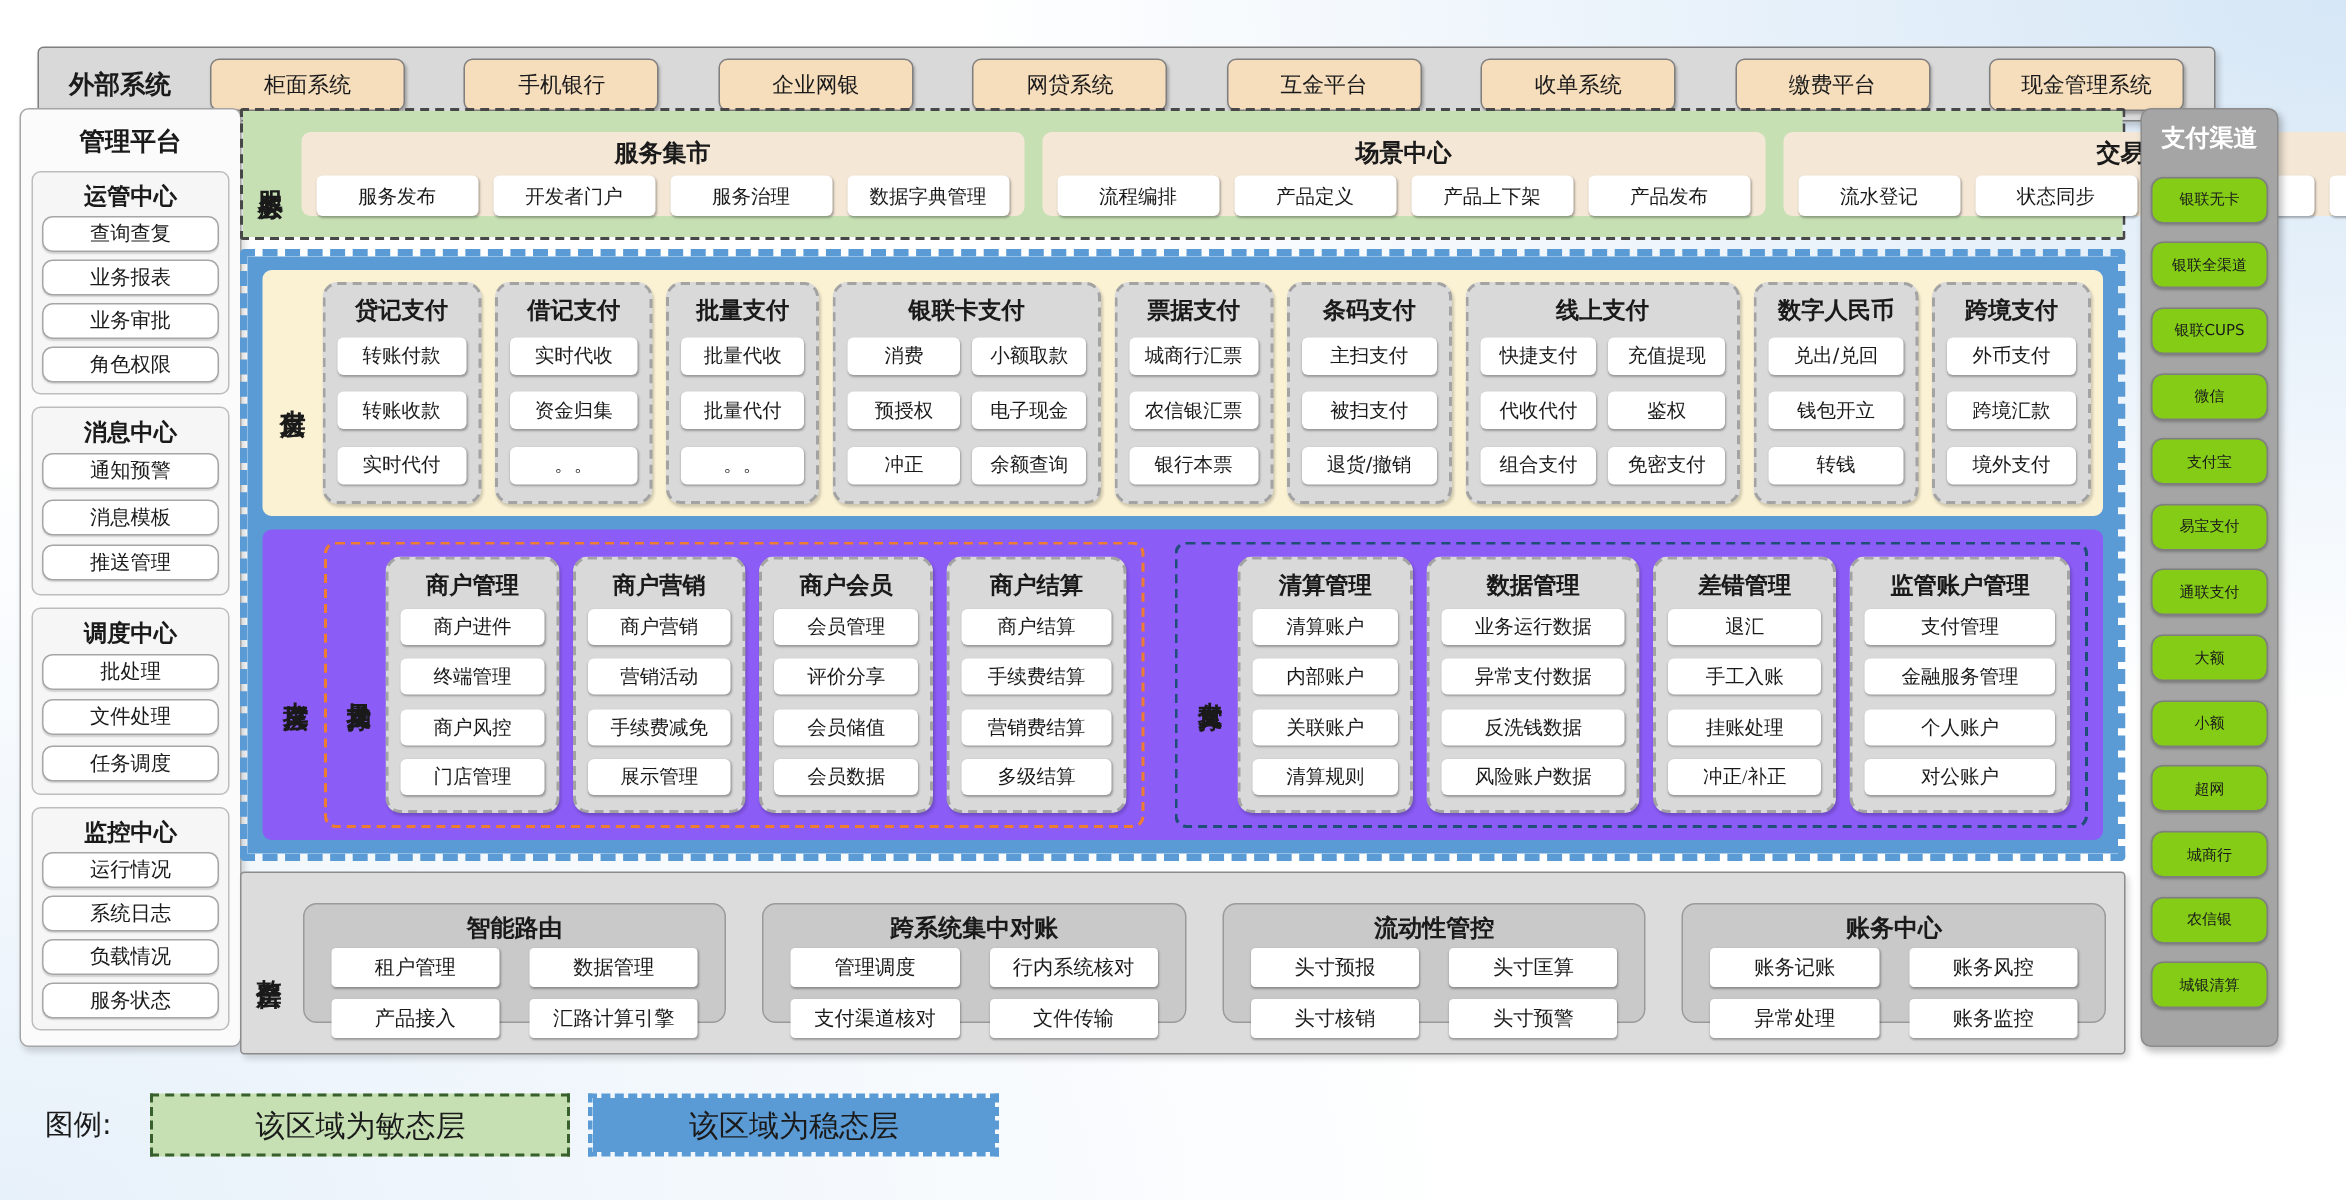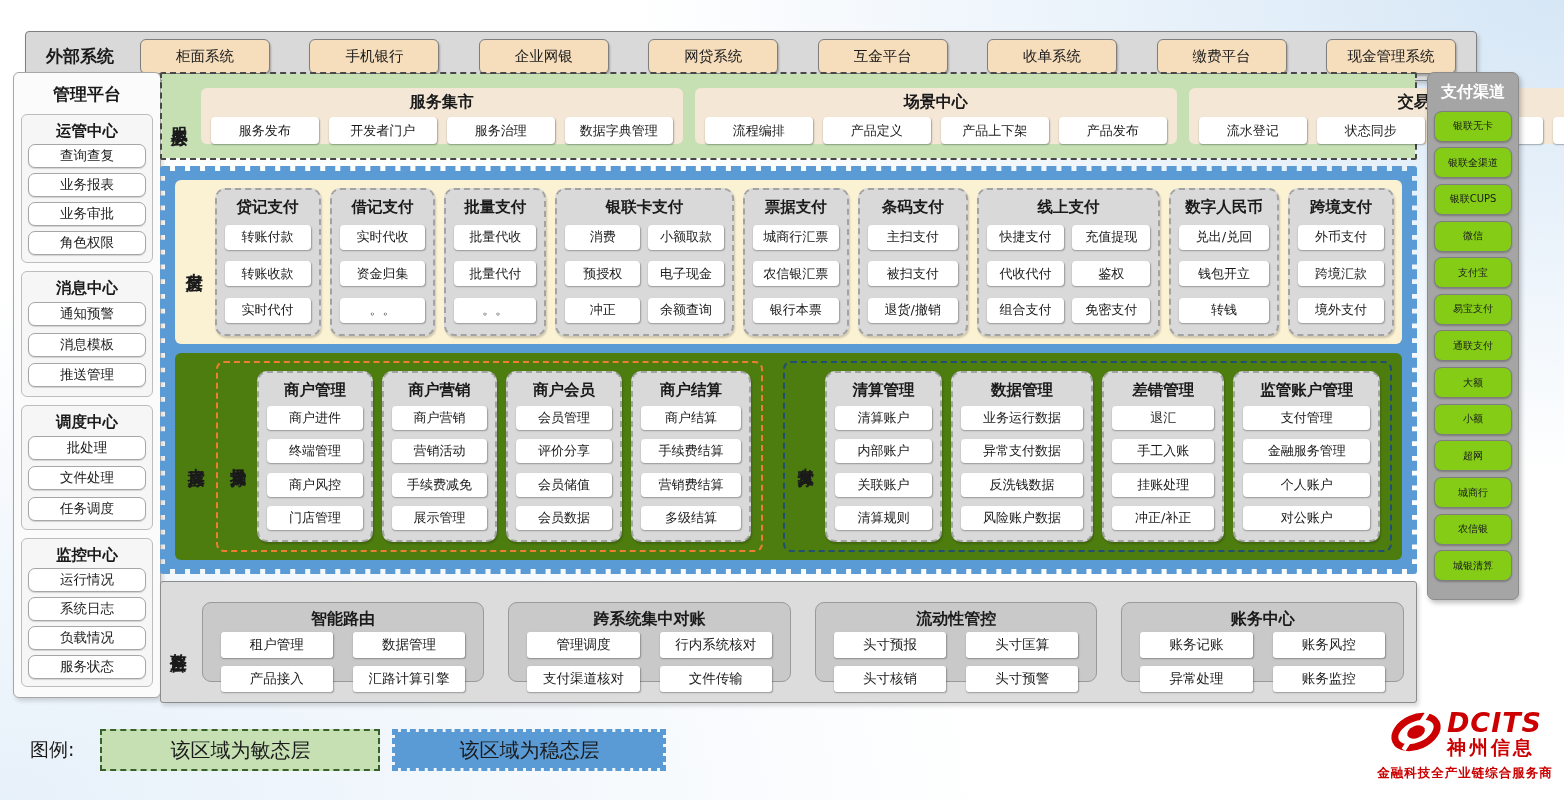--- a/index.html
+++ b/index.html
@@ -53,40 +53,40 @@
     padding:8px 8px;gap:9px;min-height:0;}
   .pay-panel .v-label,.sup-panel .v-label{align-self:center;margin:0 2px;}
   .cols{flex:1;display:flex;gap:9px;min-height:0;}
   .col{background:#d9d9d9;border:2px dashed #a3a3a3;border-radius:10px;padding:4px 8px 7px;
     display:flex;flex-direction:column;box-shadow:1px 2px 2px rgba(0,0,0,.18);min-width:0;}
   .col-title{text-align:center;font-weight:bold;font-size:15.5px;padding:3px 0 2px;white-space:nowrap;}
   .col-items{flex:1;display:grid;grid-template-columns:1fr;gap:7px;align-content:space-evenly;}
   .col.wide .col-items{grid-template-columns:1fr 1fr;gap:7px 8px;}
   .col-btn{min-height:25px;border-radius:4px;padding:0 4px;font-size:13px;}
   
-  .sup-panel{flex:212;background:#4d7c0f;border-radius:6px;display:flex;align-items:stretch;
-    padding:8px 10px;gap:8px;min-height:0;}
+  .sup-panel{flex:212;background:#8b5cf6;border-radius:6px;display:flex;align-items:stretch;
+    padding:8px 10px;gap:8px;min-height:0;font-family:Liberation Serif, serif;}
   .sup-boxes{flex:1;display:flex;gap:20px;min-height:0;}
   .dash-box{border-radius:8px;display:flex;align-items:stretch;padding:8px 10px;gap:8px;min-width:0;}
   .dash-box .v-label{font-size:16px;align-self:center;letter-spacing:1px;}
   .scene-box{flex:555;border:2px dashed #ed7d31;}
   .paysup-box{flex:620;border:2px dashed #1f4e79;}
   .sup-col-btn{min-height:24px;border-radius:4px;padding:0 5px;font-size:13px;}
   
   .integ{position:absolute;left:160px;top:581px;width:1257px;height:122px;box-sizing:border-box;
     background:#dcdcdc;border:1px solid #8c8c8c;border-radius:3px;box-shadow:2px 3px 4px rgba(0,0,0,.15);
     display:flex;align-items:center;padding:6px 12px 6px 8px;gap:14px;}
   .integ-groups{flex:1;display:flex;gap:24px;height:80px;}
   .integ-group{flex:1;background:#c9c9c9;border:1px solid #9a9a9a;border-radius:9px;
     padding:3px 14px 8px;display:flex;flex-direction:column;box-sizing:border-box;}
   .integ-title{text-align:center;font-weight:bold;font-size:16px;padding:3px 0 2px;}
   .integ-items{flex:1;display:grid;grid-template-columns:1fr 1fr;gap:8px 20px;align-content:space-evenly;padding:0 4px;}
   .integ-btn{height:26px;border-radius:3px;font-size:13.5px;}
   
-  .right-sb{position:absolute;left:1427px;top:72px;width:92px;height:528px;box-sizing:border-box;
+  .right-sb{position:absolute;left:1427px;top:72px;width:92px;height:626px;box-sizing:border-box;
     background:#a5a5a5;border:1px solid #8c8c8c;border-radius:7px;box-shadow:2px 3px 5px rgba(0,0,0,.25);
     display:flex;flex-direction:column;padding:9px 6px 12px;}
   .right-title{color:#fff;font-weight:bold;font-size:16px;text-align:center;white-space:nowrap;}
   .ch-list{flex:1;display:flex;flex-direction:column;justify-content:space-evenly;margin-top:2px;}
   .ch-btn{background:#84cc16;border:1px solid #7f7f7f;border-radius:8px;height:29px;min-height:29px;
     display:flex;align-items:center;justify-content:center;font-size:10px;white-space:nowrap;
     box-shadow:0 1px 2px rgba(0,0,0,.25);}
   
   .legend{position:absolute;left:30px;top:729px;display:flex;align-items:center;}
   .legend-label{font-size:19px;margin-right:26px;}
@@ -428,32 +428,14 @@
         <div class="ch-btn">城银清算</div>
       </div>
   </div>
 
   <div class="legend">
     <div class="legend-label">图例:</div>
     <div class="legend-box legend-green">该区域为敏态层</div>
     <div class="legend-box legend-blue">该区域为稳态层</div>
   </div>
 
-  <div class="logo">
-    <div class="logo-top">
-      <span>
-        <svg width="56" height="52" viewBox="0 0 60 56">
-          <g transform="rotate(-24 30 28)">
-            <ellipse cx="30" cy="28" rx="24" ry="15" fill="none" stroke="#cc0000" stroke-width="7.5"></ellipse>
-            <path d="M10 40 L50 14" stroke="#ffffff" stroke-width="5"></path>
-            <ellipse cx="30" cy="28" rx="10" ry="6.5" fill="#cc0000"></ellipse>
-          </g>
-        </svg>
-      </span>
-      <div class="logo-text">
-        <div class="logo-name">DCITS</div>
-        <div class="logo-company">神州信息</div>
-      </div>
-    </div>
-    <div class="logo-tagline">金融科技全产业链综合服务商</div>
-  </div>
 
 </div>
 
 </body></html>

